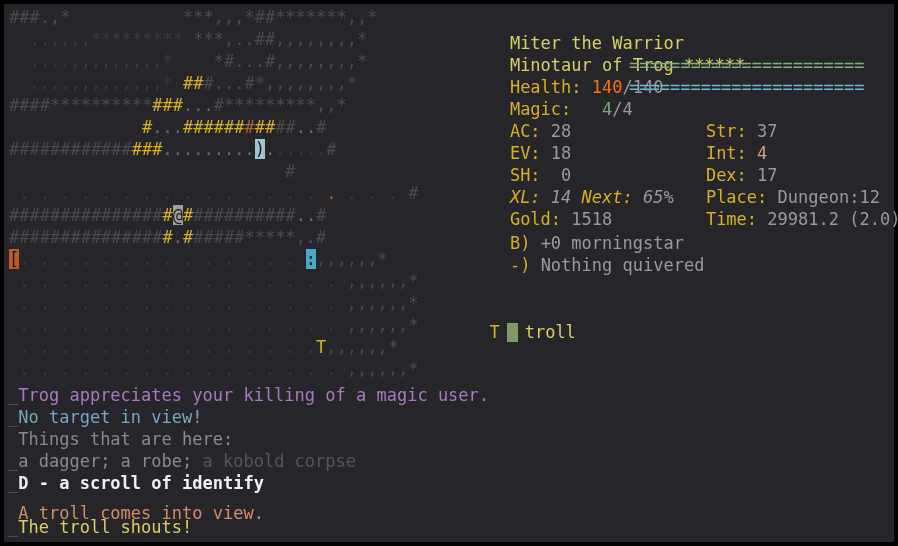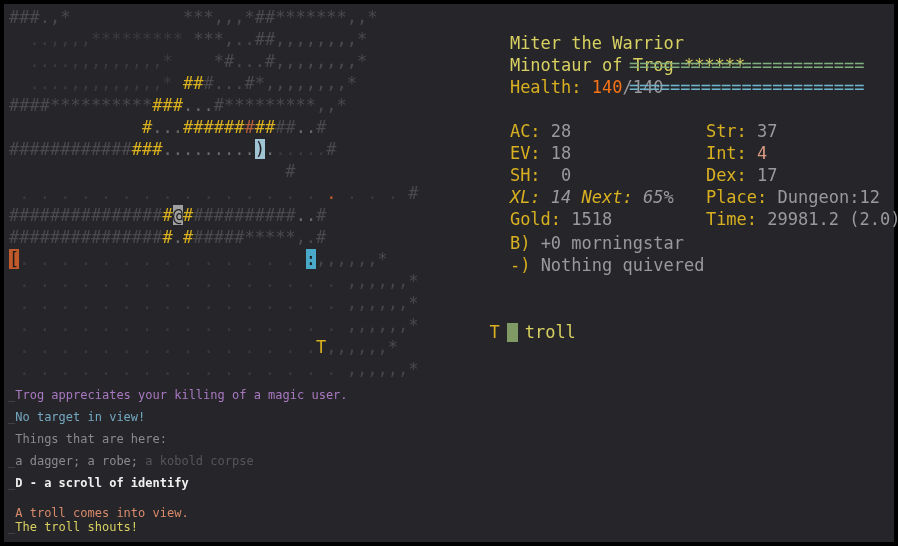--- a/index.html
+++ b/index.html
@@ -133,21 +133,21 @@
     top: 378px;
     width: 890px;
     height: 160px;
     background: #26262a;
   }
   .msg {
     position: absolute;
     left: 4px;
     height: 22px;
     line-height: 22px;
-    font-size: 12px;
+    font-size: 17px;
     white-space: pre;
     font-family: "DejaVu Sans Mono", "Liberation Mono", monospace;
   }
   .m-prefix { color: #5a5a5e; }
   .m-god    { color: #a878c0; }
   .m-info   { color: #74a8c0; }
   .m-plain  { color: #8a8a8e; }
   .m-dark   { color: #56565a; }
   .m-white  { color: #f0f0f0; font-weight: bold; }
   .m-warn   { color: #d88a6a; }
@@ -188,20 +188,23 @@
 
       <div class="statline" style="top:28px;">
         <span class="god">Minotaur of Trog </span><span class="god">******</span>
       </div>
 
       <div class="statline" style="top:50px;">
         <span class="lbl">Health:</span><span> </span><span class="hp">140</span><span class="val">/140</span>
       </div>
       <div class="statline bar-hp" style="top:50px; left:207px;">=======================</div>
 
+      <div class="statline" style="top:72px;">
+        <span class="lbl">Magic:</span><span>   </span><span class="mp">4</span><span class="val">/4</span>
+      </div>
       <div class="statline bar-mp" style="top:72px; left:207px;">=======================</div>
 
       <div class="statline" style="top:94px;">
         <span class="lbl">AC:</span><span> </span><span class="val">28</span>
       </div>
       <div class="statline" style="top:94px; left:202px;">
         <span class="lbl">Str:</span><span> </span><span class="val">37</span>
       </div>
 
       <div class="statline" style="top:116px;">

